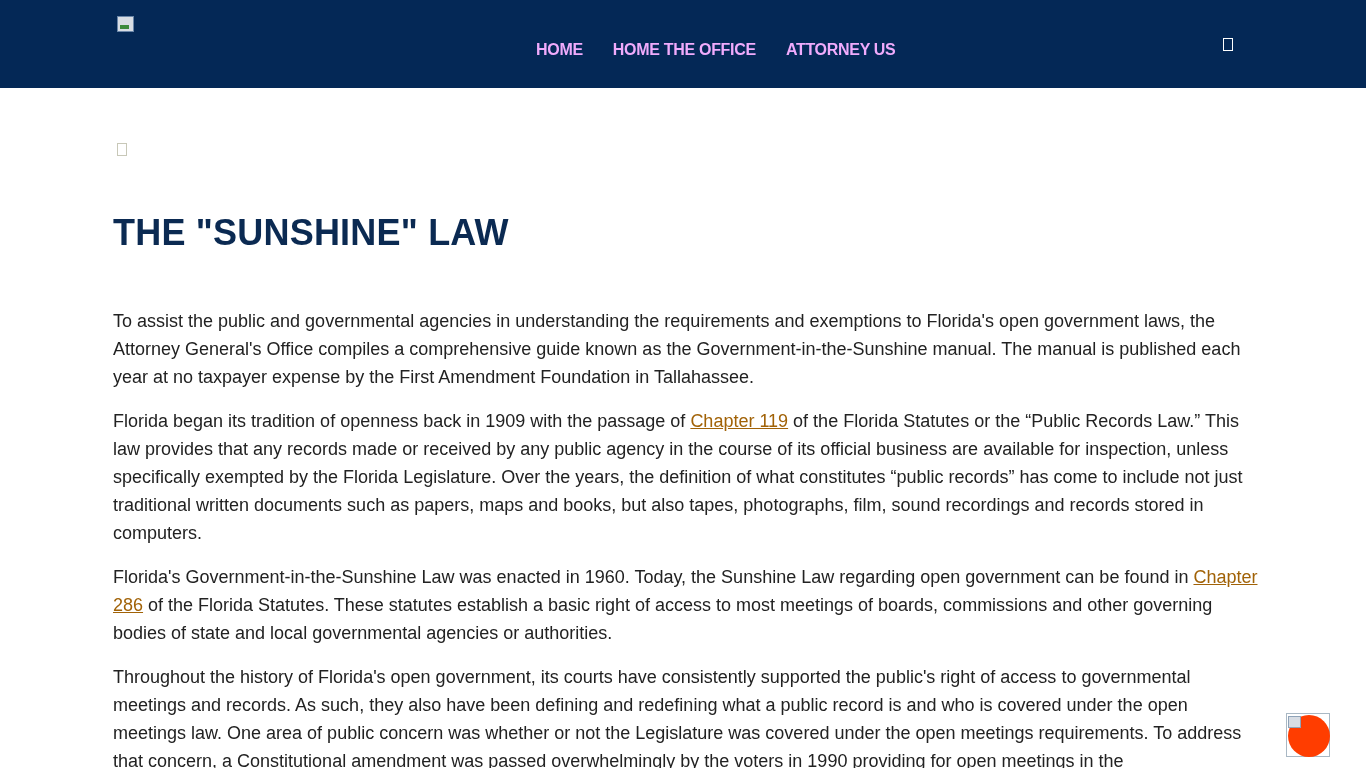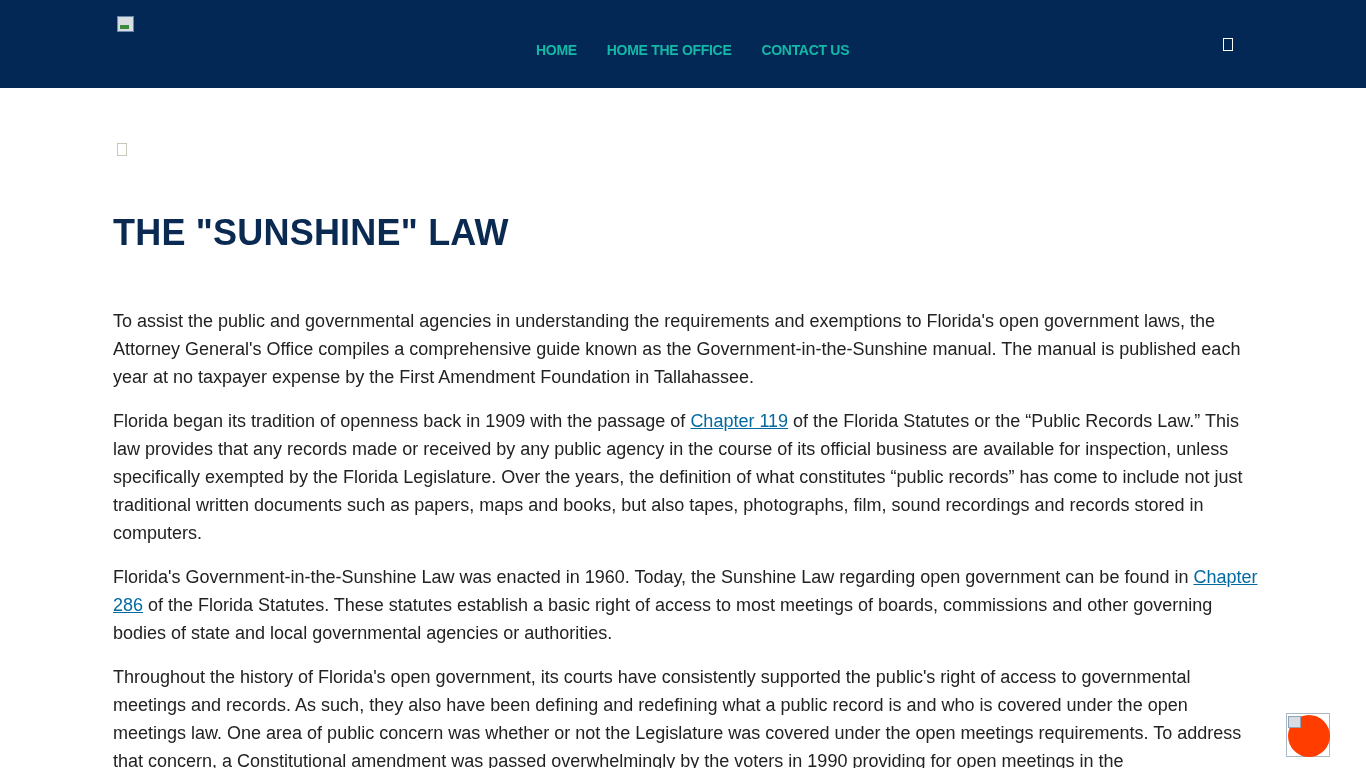--- a/index.html
+++ b/index.html
@@ -16,21 +16,21 @@
     }
     .logo::after {
       content: ""; position: absolute; left: 2px; bottom: 2px; width: 9px; height: 4px;
       background: #3c8a3c;
     }
     .nav {
       position: absolute; top: 33px; left: 536px; height: 22px;
       display: flex; align-items: center;
     }
     .nav-item {
-      color: #14b8a6; font-weight: bold; font-size: 14px; letter-spacing: -0.3px;
+      color: #f0abfc; font-weight: bold; font-size: 16px; letter-spacing: -0.3px;
       text-decoration: none; margin-right: 30px; white-space: nowrap; cursor: pointer; margin-top: 12px;
     }
     .search-icon {
       position: absolute; left: 1223px; top: 38px; width: 10px; height: 13px;
       border: 1px solid #ffffff; cursor: pointer;
     }
 
     .back-icon {
       position: absolute; left: 117px; top: 143px; width: 10px; height: 13px;
       border: 1px solid #c8c8b8; cursor: pointer;
@@ -40,21 +40,21 @@
       position: absolute; left: 113px; top: 212px;
       font-size: 36px; font-weight: bold; color: #0b2a52; letter-spacing: 0.2px;
       white-space: nowrap;
     }
 
     .content {
       position: absolute; left: 113px; top: 307px; width: 1145px;
       font-size: 18px; line-height: 28px; color: #222;
     }
     .content p { margin-bottom: 16px; }
-    .content a { color: #0369a1; text-decoration: underline; cursor: pointer; }
+    .content a { color: #a16207; text-decoration: underline; cursor: pointer; }
 
     .chat-widget {
       position: absolute; left: 1286px; top: 713px; width: 44px; height: 44px;
       border: 1px solid #a9b8c4; cursor: pointer;
     }
     .chat-widget .circle {
       position: absolute; left: 1px; top: 1px; width: 42px; height: 42px;
       border-radius: 50%; background: #ff3d00;
     }
     .chat-widget .broken {
@@ -63,21 +63,21 @@
     }
   </style>
 </head>
 <body>
 
 <header class="header">
   <div class="logo"></div>
   <nav class="nav">
     <a class="nav-item">HOME</a>
     <a class="nav-item">HOME THE OFFICE</a>
-    <a class="nav-item">CONTACT US</a>
+    <a class="nav-item">ATTORNEY US</a>
   </nav>
   <span class="search-icon"></span>
 </header>
 
 <span class="back-icon"></span>
 
 <h1 class="page-title">THE "SUNSHINE" LAW</h1>
 
 <main class="content">
   <p>To assist the public and governmental agencies in understanding the requirements and exemptions to Florida's open government laws, the Attorney General's Office compiles a comprehensive guide known as the Government-in-the-Sunshine manual. The manual is published each year at no taxpayer expense by the First Amendment Foundation in Tallahassee.</p>

